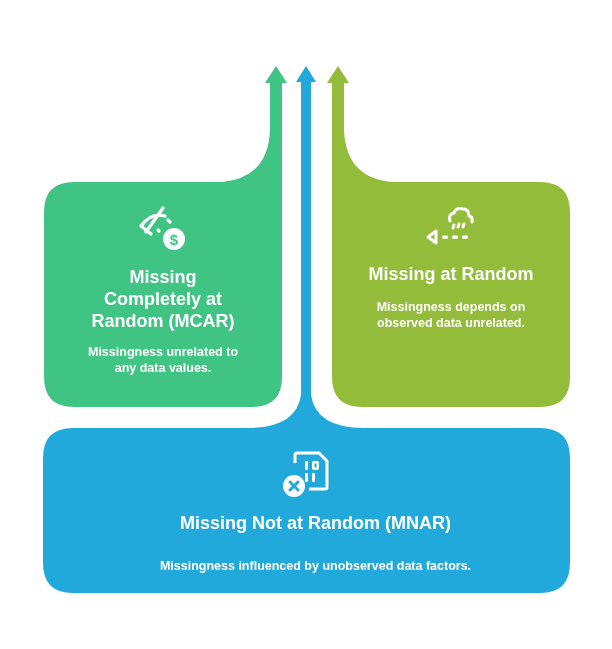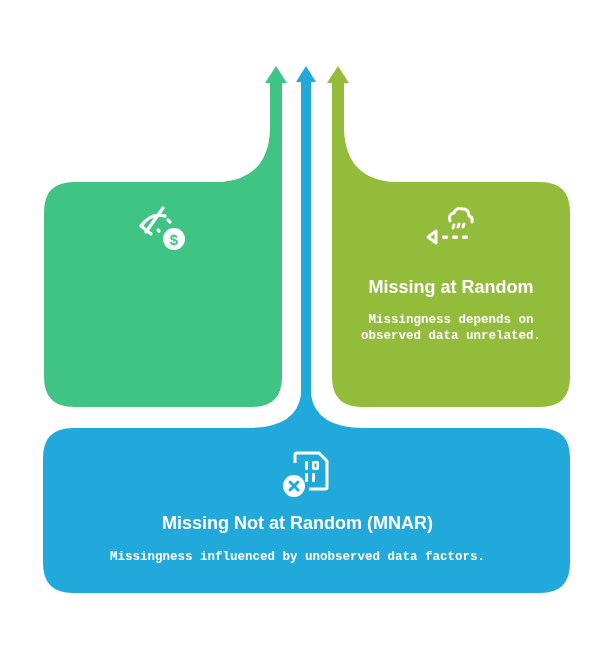--- a/index.html
+++ b/index.html
@@ -1,21 +1,21 @@
 <!DOCTYPE html>
 <html><head>
 <meta charset="utf-8">
 <style>
   html, body { margin: 0; padding: 0; background: #ffffff; }
   body { width: 612px; height: 649px; position: relative; overflow: hidden;
          font-family: "Liberation Sans", "DejaVu Sans", sans-serif; }
   #diagram { position: absolute; left: 0; top: 0; width: 612px; height: 649px; }
   .card-text { position: absolute; color: #ffffff; text-align: center; }
   .title { font-weight: bold; font-size: 18px; line-height: 22px; }
-  .desc { font-weight: bold; font-size: 12.5px; line-height: 16px; font-family: Liberation Mono, monospace; }
+  .desc { font-weight: bold; font-size: 12.5px; line-height: 16px; }
   .icon { position: absolute; }
 </style>
 </head>
 <body>
 
 <svg id="diagram" width="612" height="649" viewBox="0 0 612 649" xmlns="http://www.w3.org/2000/svg">
 
   <g>
     <path fill="#20A9DA" d="M73,428 L248,428 Q296,428 301,395 L301,82 L311,82 L311,395 Q316,428 364,428
          L540,428 Q570,428 570,458 L570,563 Q570,593 540,593 L73,593 Q43,593 43,563
@@ -75,32 +75,41 @@
   </g>
   <rect x="33.5" y="12.5" width="2" height="4" fill="#20A9DA"></rect>
   <circle cx="13" cy="35" r="11" fill="#ffffff"></circle>
   <g stroke="#20A9DA" stroke-width="3" stroke-linecap="round">
     <path d="M9,31 L17,39"></path>
     <path d="M17,31 L9,39"></path>
   </g>
 </svg>
 
 <div class="card-text" style="left:44px;top:266px;width:238px;">
+  <div class="title">
+    <div>Missing</div>
+    <div>Completely at</div>
+    <div>Random (MCAR)</div>
+  </div>
+  <div class="desc" style="margin-top:12px;">
+    <div>Missingness unrelated to</div>
+    <div>any data values.</div>
+  </div>
 </div>
 
-<div class="card-text" style="left:332px;top:276px;width:238px;">
+<div class="card-text" style="left:332px;top:263px;width:238px;">
   <div class="title">
     <div>Missing at Random</div>
   </div>
   <div class="desc" style="margin-top:14px;">
     <div>Missingness depends on</div>
     <div>observed data unrelated.</div>
   </div>
 </div>
 
-<div class="card-text" style="left:34px;top:512px;width:527px;">
+<div class="card-text" style="left:52px;top:512px;width:527px;">
   <div class="title">
     <div>Missing Not at Random (MNAR)</div>
   </div>
-  <div class="desc" style="margin-top:15px;">
+  <div class="desc" style="margin-top:24px;">
     <div>Missingness influenced by unobserved data factors.</div>
   </div>
 </div>
 
 </body></html>

